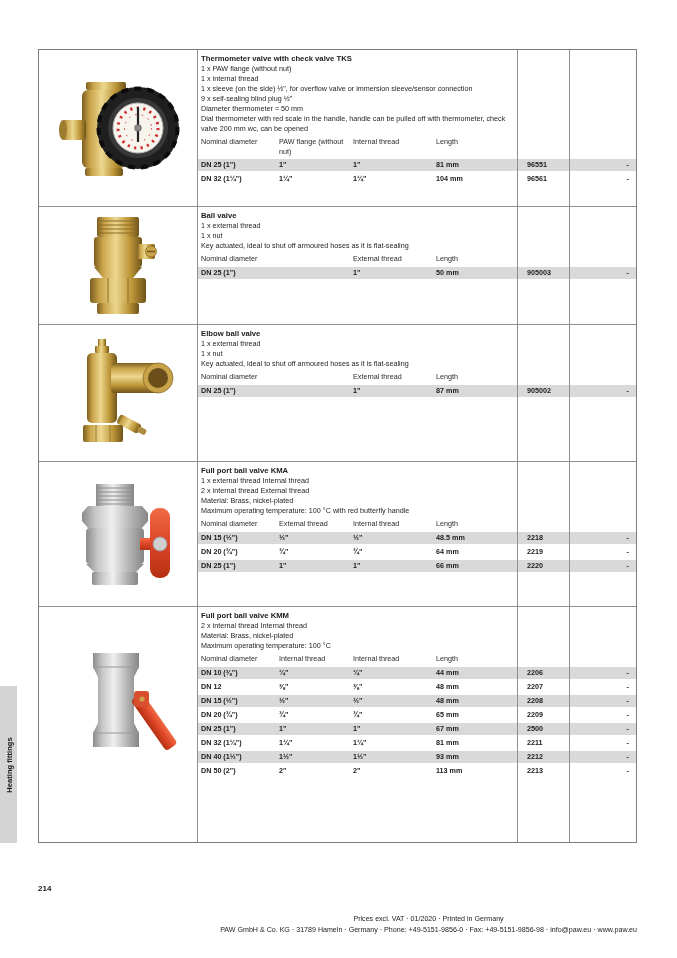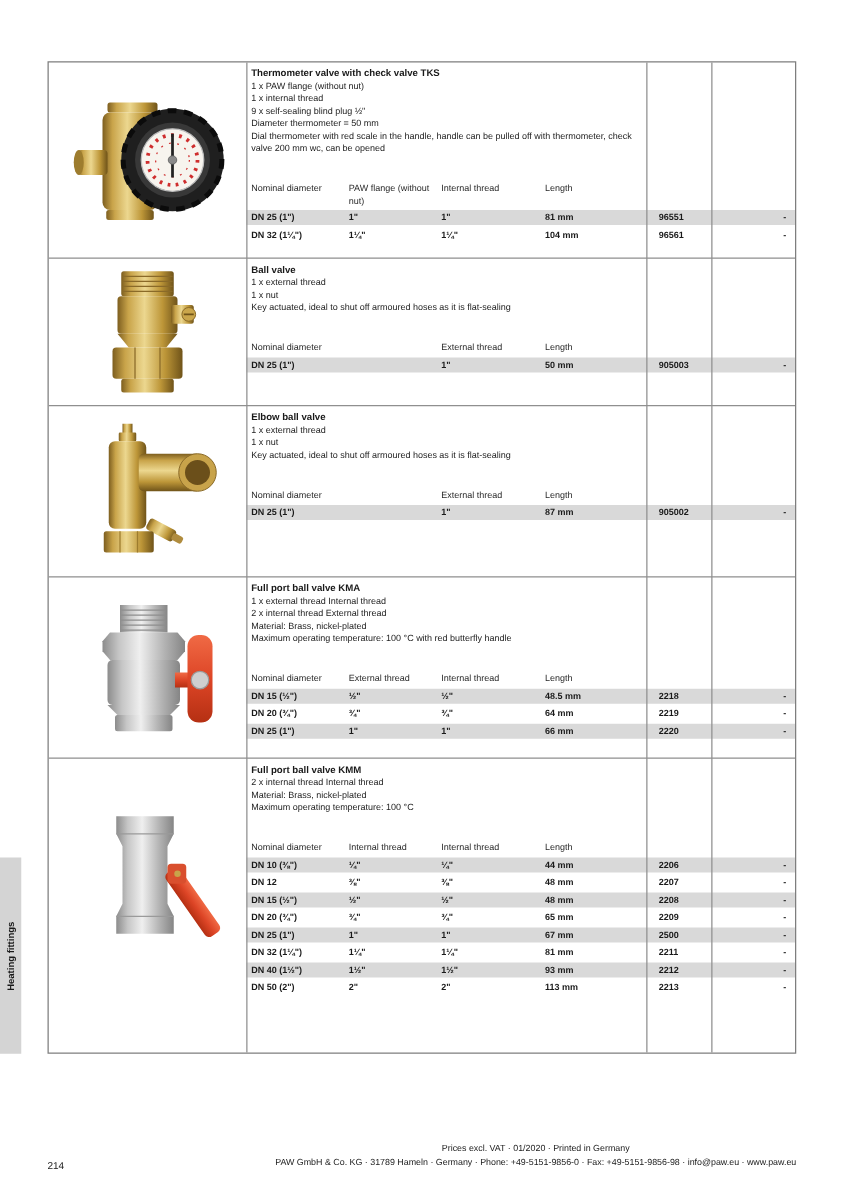--- a/index.html
+++ b/index.html
@@ -17,37 +17,37 @@
   .vline{position:absolute;top:0;bottom:0;width:1px;background:#8f8f8f;z-index:6;}
 
   .section{position:relative;border-bottom:1px solid #8f8f8f;box-sizing:border-box;}
   .section:last-child{border-bottom:none;}
   .illus{position:absolute;left:0;top:0;bottom:0;width:158px;
          display:flex;align-items:center;justify-content:center;}
   .content{position:absolute;left:158px;top:0;right:0;bottom:0;padding-top:4px;overflow:hidden;}
   .ptitle{font-size:7.7px;font-weight:bold;line-height:10px;padding-left:4px;}
   .pdesc{font-size:7.2px;line-height:10px;padding-left:4px;max-width:318px;color:#1d1d1d;}
 
-  .mhead{position:relative;height:12px;margin-top:21px;margin-bottom:2px;padding-left:36px;}
+  .mhead{position:relative;height:12px;margin-top:2px;margin-bottom:2px;padding-left:36px;}
   .mhead.tall{height:21px;}
   .mhead .mc{font-weight:normal;color:#2a2a2a;width:72px;line-height:9.5px;top:1px;white-space:normal;}
   .mc{position:absolute;font-size:7.2px;}
   .mrow{position:relative;height:12px;margin-bottom:2px;font-weight:bold;}
   .mrow.odd{background:#d9d9d9;}
   .mrow .mc{line-height:12px;white-space:nowrap;}
   .mprice{position:absolute;right:7px;top:0;line-height:12px;font-size:7.2px;font-weight:bold;}
 
   
   .tab{position:absolute;left:0;top:686px;width:17px;height:157px;background:#d4d4d4;}
   .tab span{position:absolute;left:50%;top:50%;
             transform:translate(-50%,-50%) rotate(-90deg);
             white-space:nowrap;font-size:7.6px;font-weight:bold;color:#1a1a1a;}
 
   
-  .pagenum{position:absolute;left:38px;top:928px;font-size:8px;color:#1a1a1a;}
+  .pagenum{position:absolute;left:38px;top:884px;font-size:8px;color:#1a1a1a;font-weight:bold;}
   .fright{position:absolute;right:40px;top:914px;text-align:center;
           font-size:7.1px;line-height:10.5px;color:#222;}
 </style>
 </head>
 <body>
 
 <div class="page">
 
   <div class="cat">
     <div class="vline" style="left:158px"></div>
@@ -80,20 +80,21 @@
  <circle cx="86" cy="60" r="20" fill="none" stroke="#cf2e2e" stroke-width="3" stroke-dasharray="2.2 4.4"></circle>
  <circle cx="86" cy="60" r="13.5" fill="none" stroke="#cf2e2e" stroke-width="1" stroke-dasharray="1.5 5.2"></circle>
  <line x1="86" y1="74" x2="86" y2="39" stroke="#222" stroke-width="2.2"></line>
  <circle cx="86" cy="60" r="3.4" fill="#8a8a8a" stroke="#555" stroke-width=".6"></circle>
 </svg>
           </div>
           <div class="content">
             <div class="ptitle">Thermometer valve with check valve TKS</div>
             <div class="pdesc">1 x PAW flange (without nut)</div>
             <div class="pdesc">1 x internal thread</div>
+            <div class="pdesc">1 x sleeve (on the side) ½", for overflow valve or immersion sleeve/sensor connection</div>
             <div class="pdesc">9 x self-sealing blind plug ½"</div>
             <div class="pdesc">Diameter thermometer = 50 mm</div>
             <div class="pdesc">Dial thermometer with red scale in the handle, handle can be pulled off with thermometer, check valve 200 mm wc, can be opened</div>
             <div class="mhead tall">
               <span class="mc" style="left:4px">Nominal diameter</span>
               <span class="mc" style="left:82px">PAW flange (without nut)</span>
               <span class="mc" style="left:156px">Internal thread</span>
               <span class="mc" style="left:239px">Length</span>
             </div>
             <div class="mrow odd">

